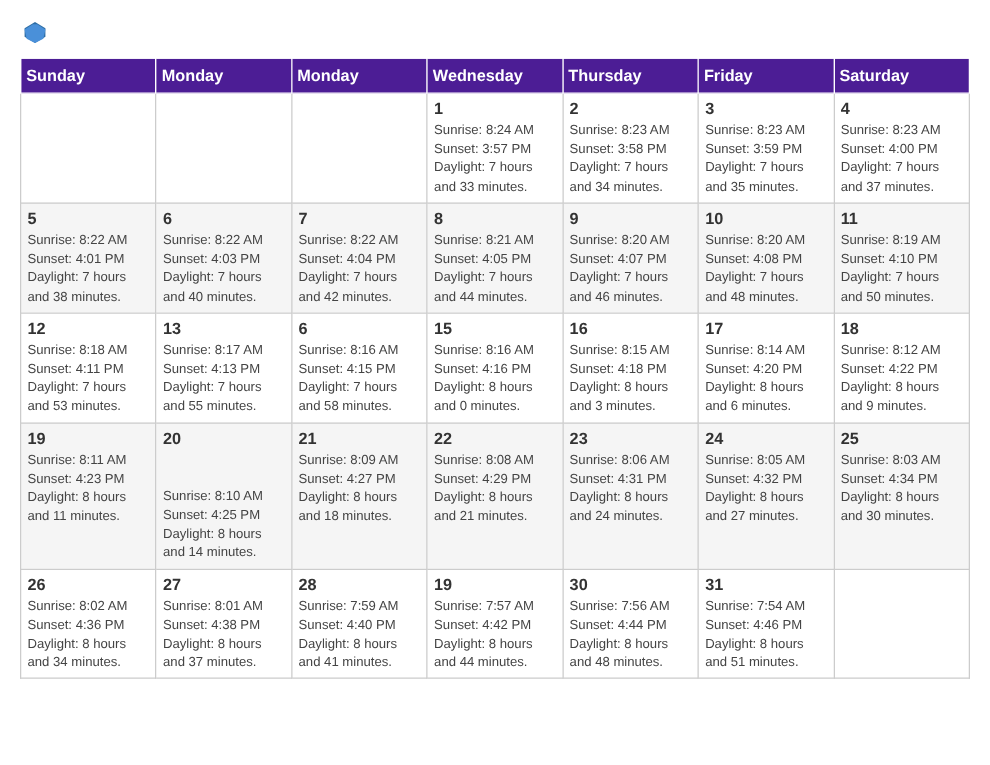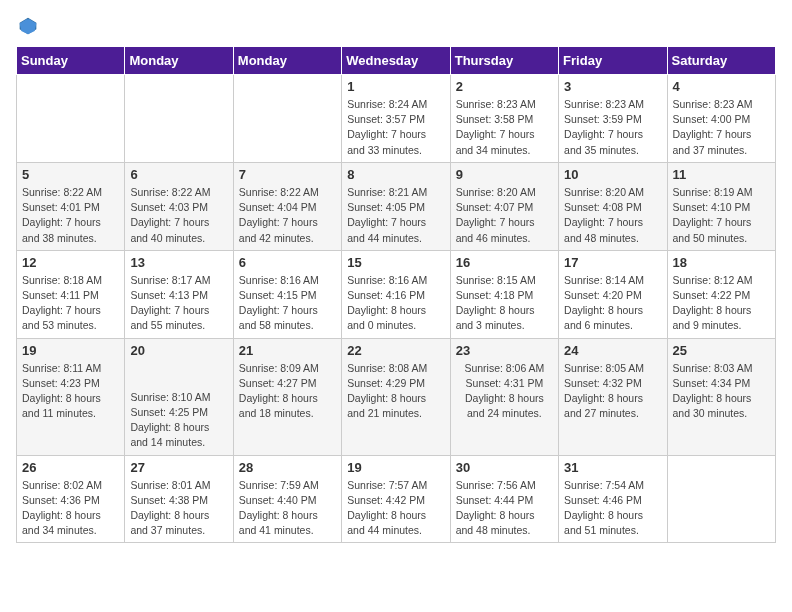--- a/index.html
+++ b/index.html
@@ -284,21 +284,21 @@
         </td>
         <td>
           <div class="day-number">22</div>
           <div class="day-info" style="white-space: pre-line;">Sunrise: 8:08 AM
 Sunset: 4:29 PM
 Daylight: 8 hours
 and 21 minutes.</div>
         </td>
         <td>
           <div class="day-number">23</div>
-          <div class="day-info" style="white-space: pre-line; text-align: center;">Sunrise: 8:06 AM
+          <div class="day-info" style="white-space: pre-line;">Sunrise: 8:06 AM
 Sunset: 4:31 PM
 Daylight: 8 hours
 and 24 minutes.</div>
         </td>
         <td>
           <div class="day-number">24</div>
           <div class="day-info" style="white-space: pre-line;">Sunrise: 8:05 AM
 Sunset: 4:32 PM
 Daylight: 8 hours
 and 27 minutes.</div>

